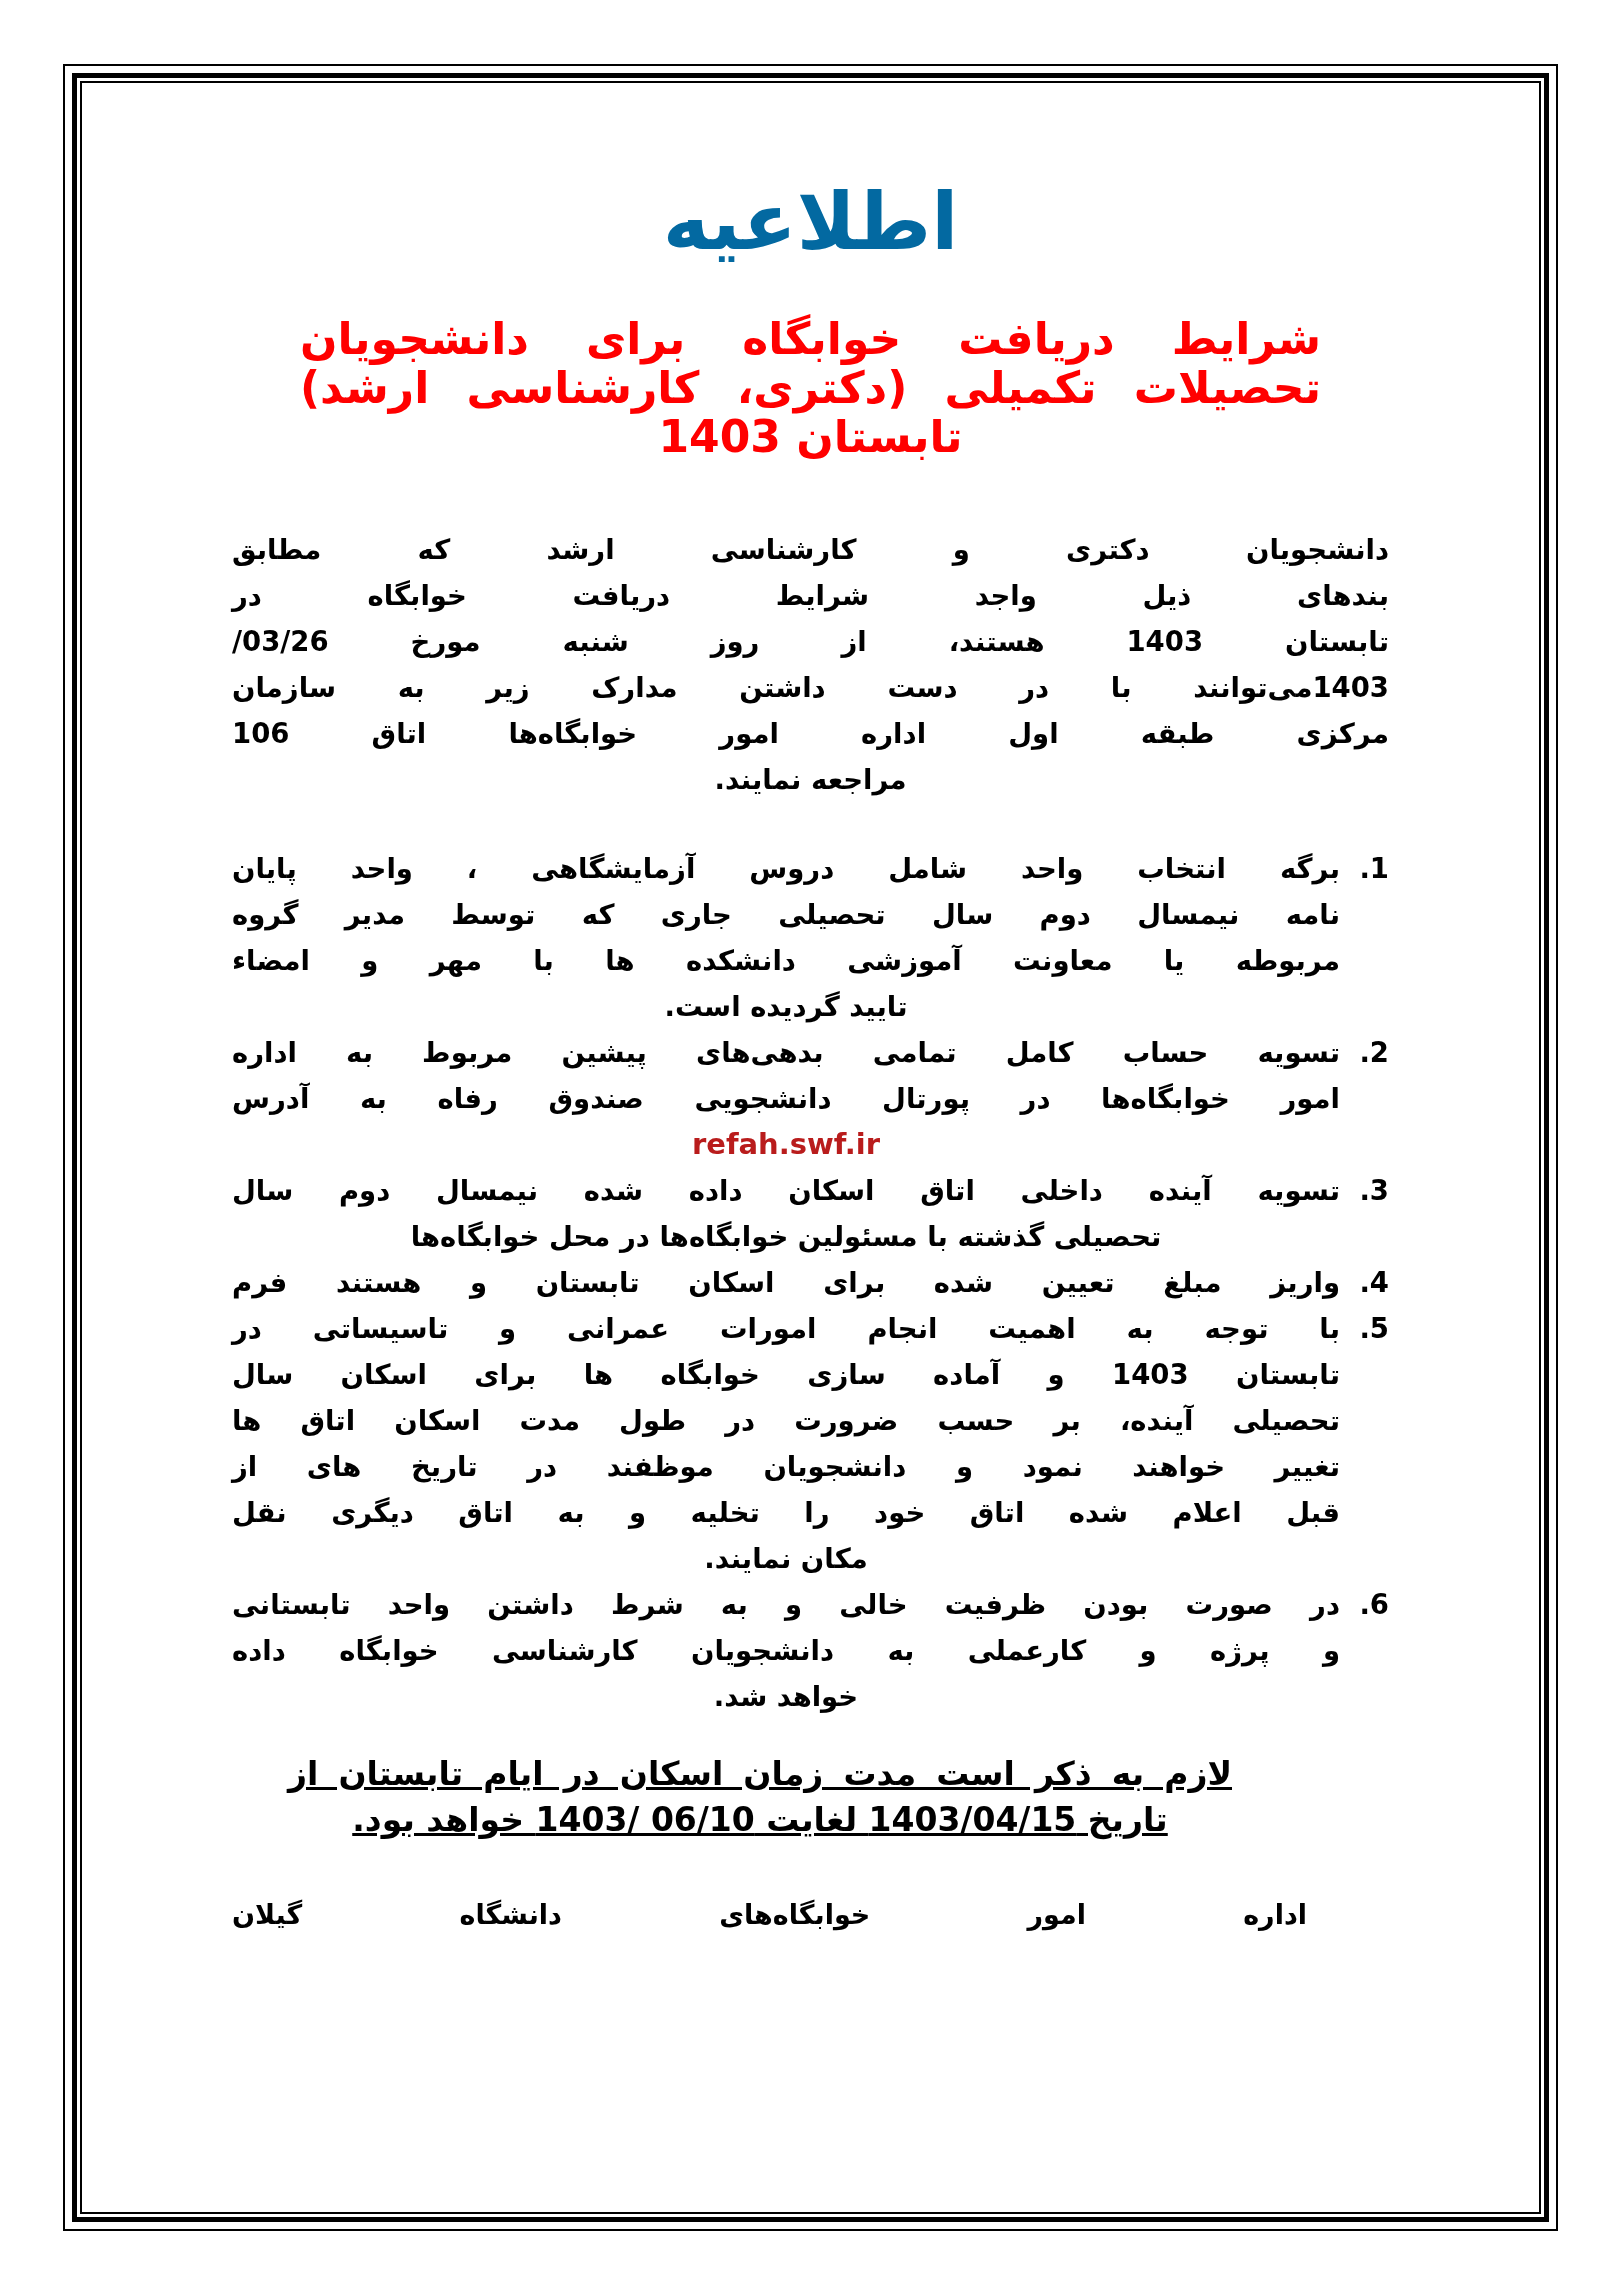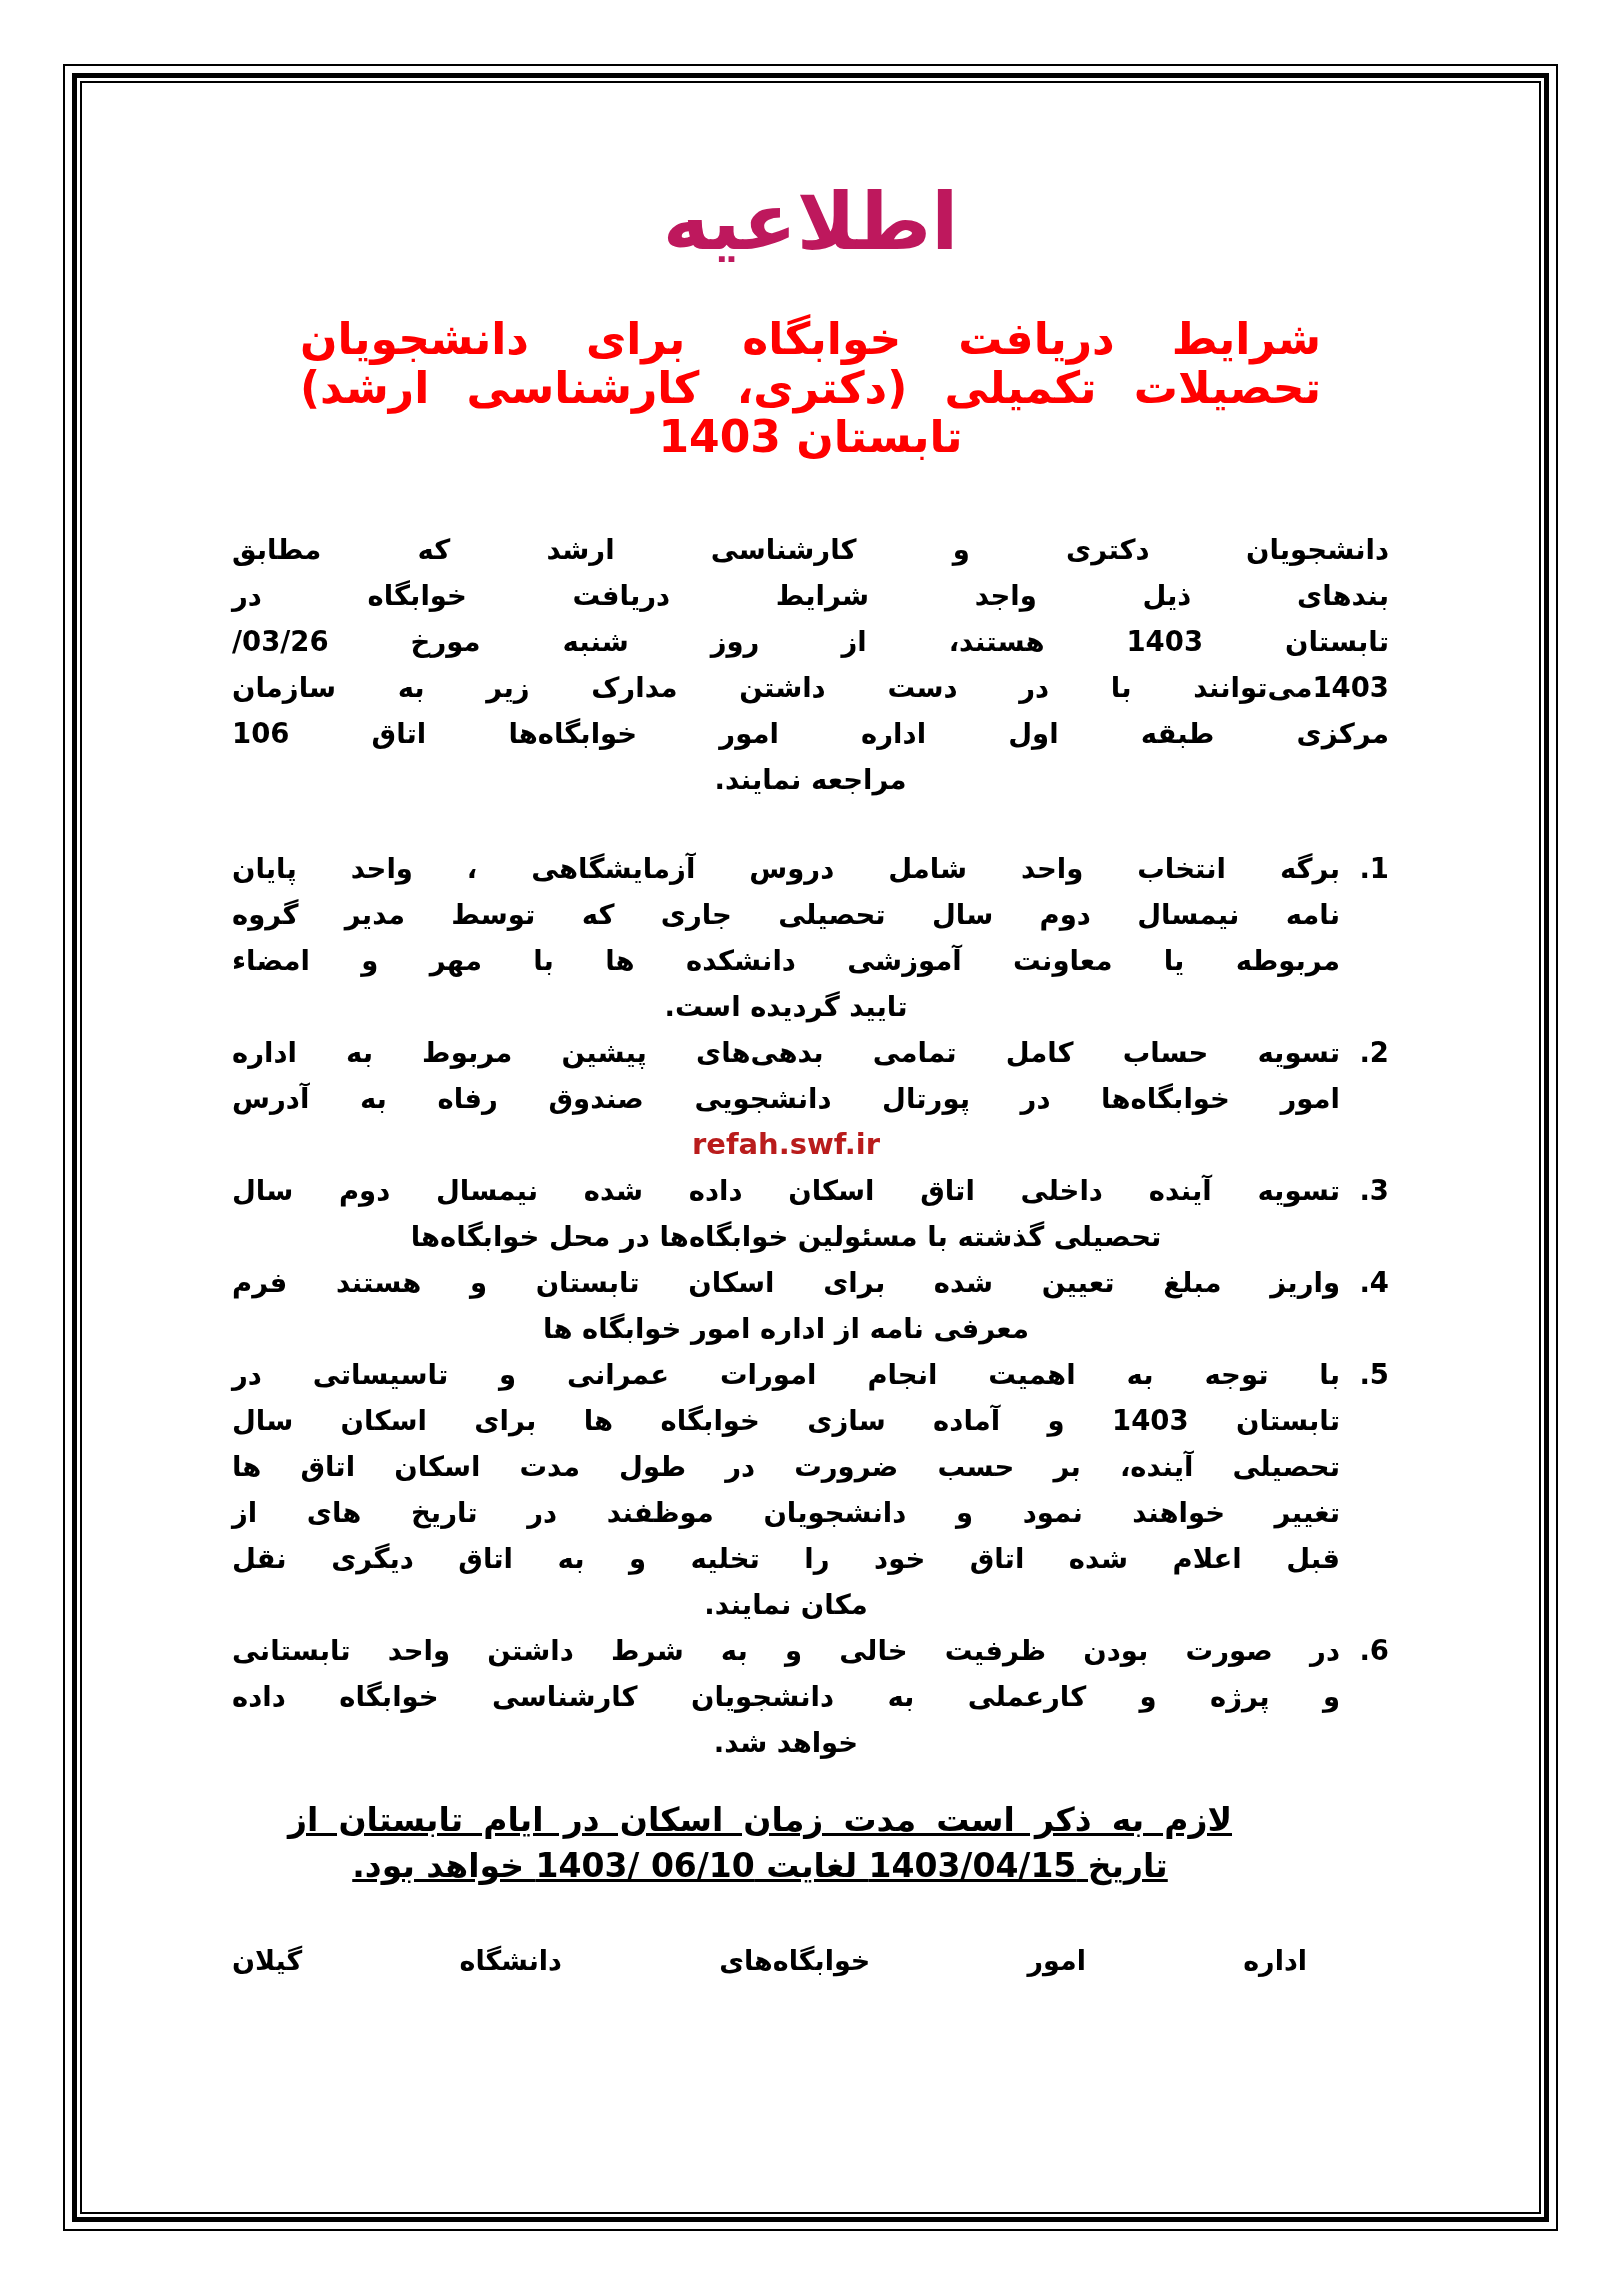--- a/index.html
+++ b/index.html
@@ -47,21 +47,21 @@
   .line { white-space: normal; }
   .line.j { text-align: justify; text-align-last: justify; }
   .line.r { text-align: center; }
   .line.c { text-align: center; }
 
   .title {
     margin: 0;
     font-size: 79px;
     line-height: 111px;
     text-align: center;
-    color: #be185d;
+    color: #0369a1;
     font-weight: 700;
   }
   .subtitle {
     width: 1021px;
     margin: 36px auto 0 auto;
     color: #FF0000;
     font-size: 44px;
     line-height: 49px;
   }
   .intro {
@@ -154,21 +154,20 @@
 
       <div class="item">
         <span class="num">3.</span>
         <div class="line j">تسویه آینده داخلی اتاق اسکان داده شده نیمسال دوم سال</div>
         <div class="line c">تحصیلی گذشته با مسئولین خوابگاه‌ها در محل خوابگاه‌ها</div>
       </div>
 
       <div class="item">
         <span class="num">4.</span>
         <div class="line j">واریز مبلغ تعیین شده برای اسکان تابستان و هستند فرم</div>
-        <div class="line c">معرفی نامه از اداره امور خوابگاه ها</div>
       </div>
 
       <div class="item">
         <span class="num">5.</span>
         <div class="line j">با توجه به اهمیت انجام امورات عمرانی و تاسیساتی در</div>
         <div class="line j">تابستان 1403 و آماده سازی خوابگاه ها برای اسکان سال</div>
         <div class="line j">تحصیلی آینده، بر حسب ضرورت در طول مدت اسکان اتاق ها</div>
         <div class="line j">تغییر خواهند نمود و دانشجویان موظفند در تاریخ های از</div>
         <div class="line j">قبل اعلام شده اتاق خود را تخلیه و به اتاق دیگری نقل</div>
         <div class="line r">مکان نمایند.</div>

